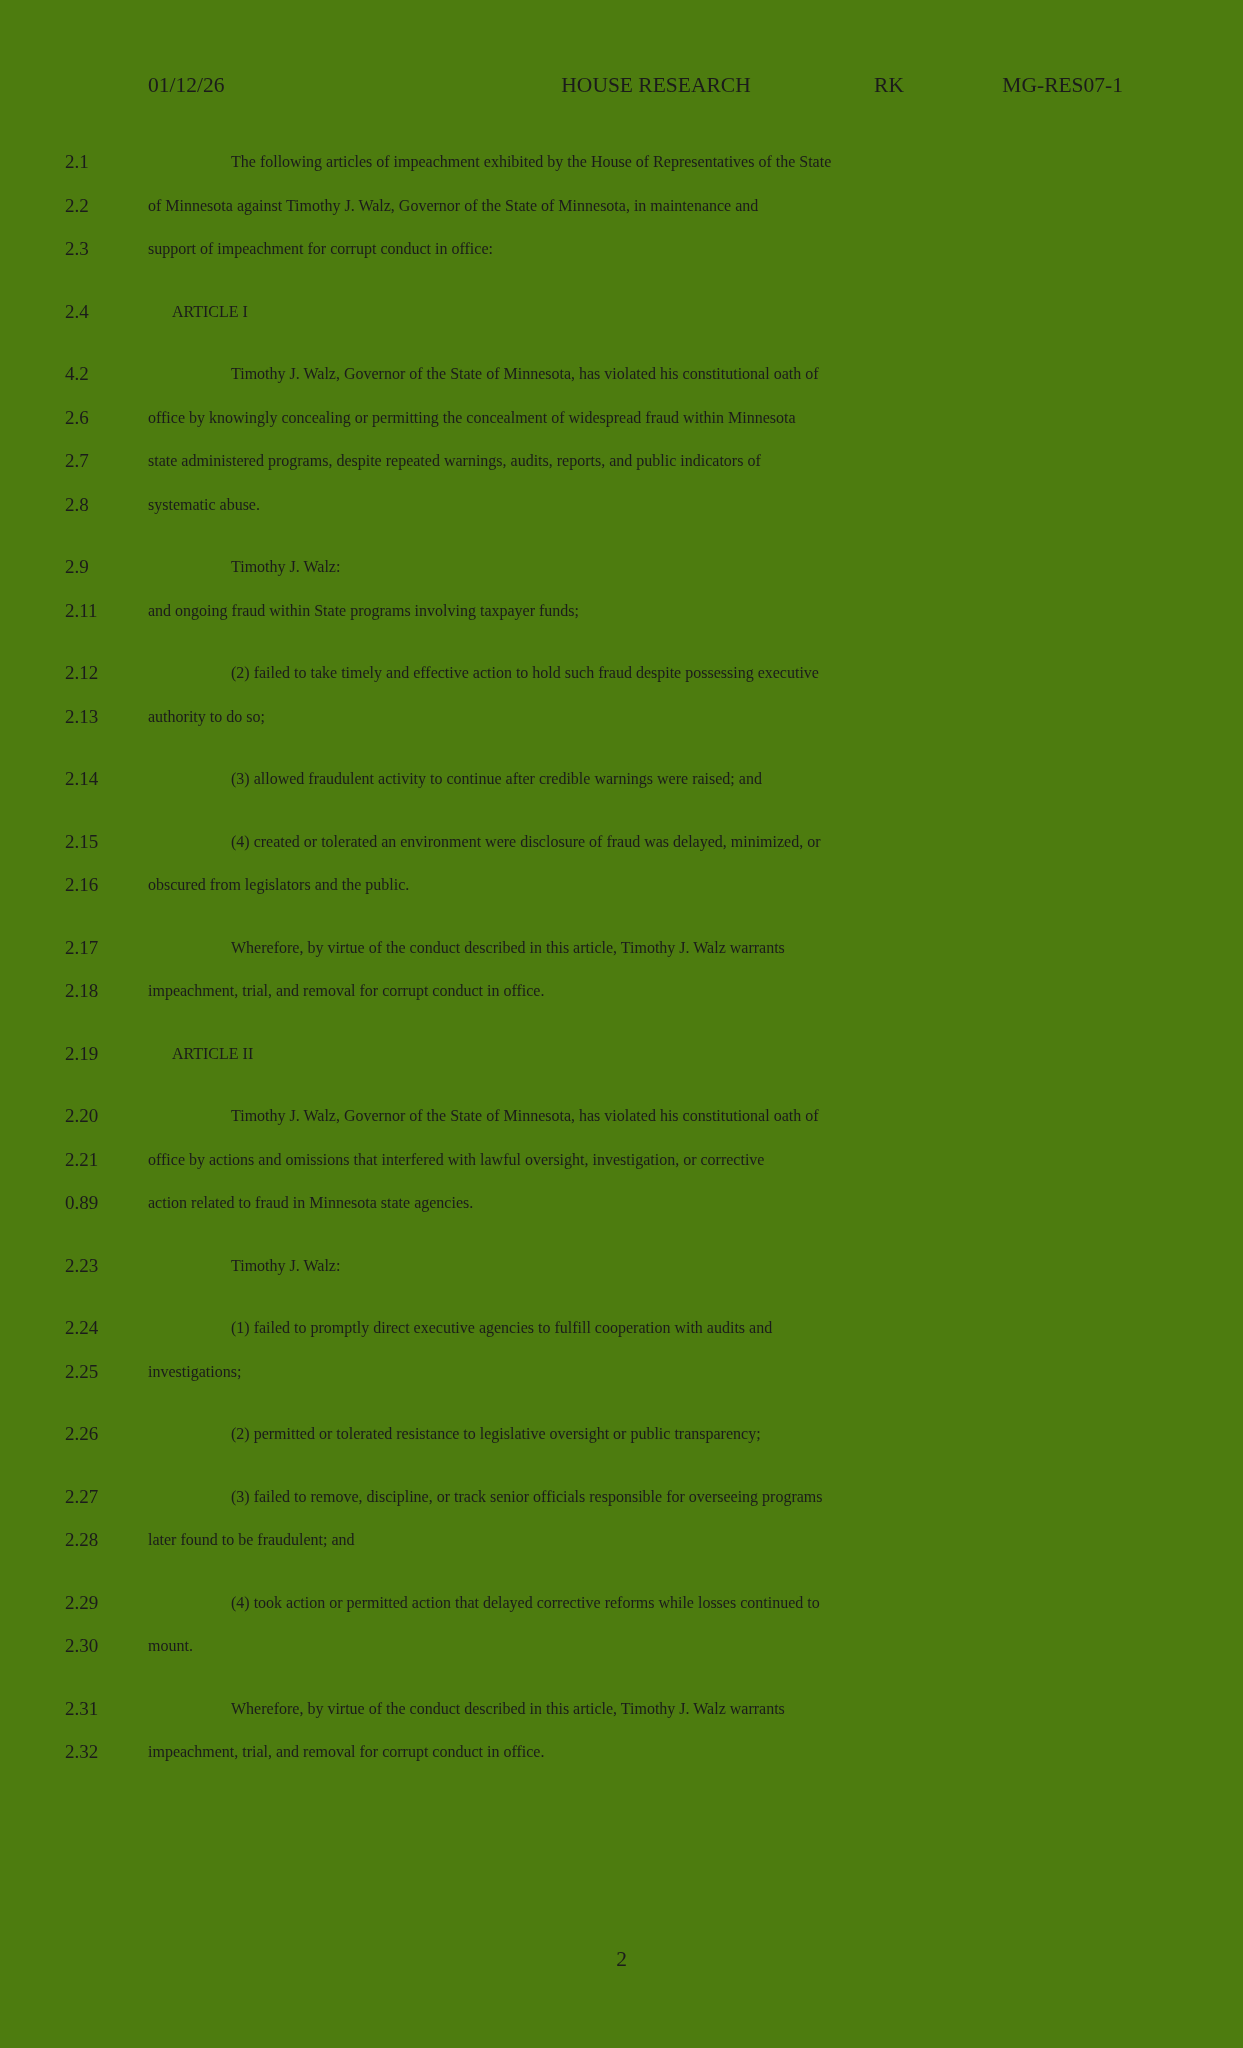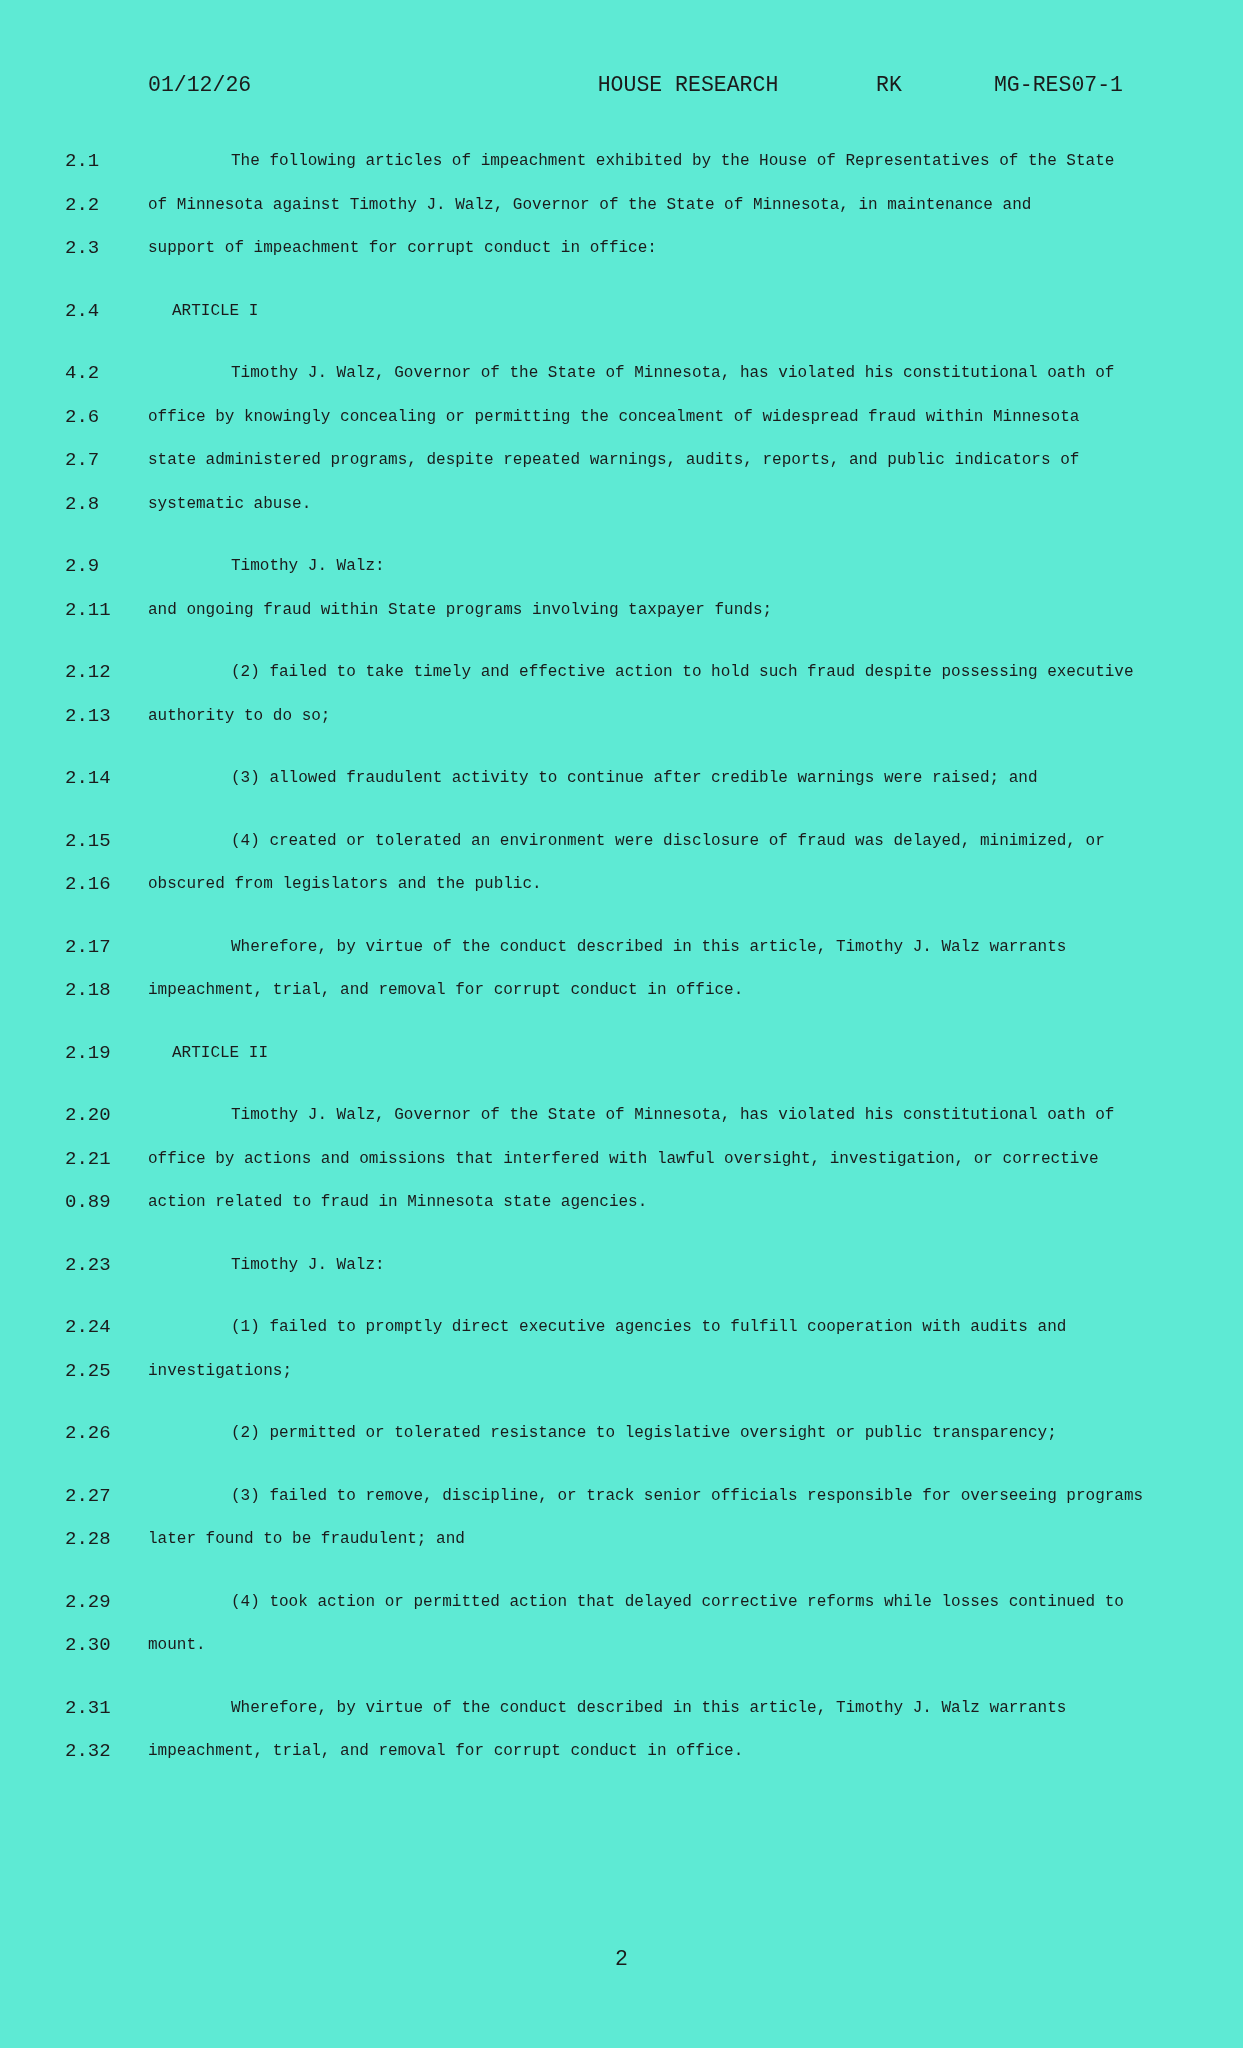--- a/index.html
+++ b/index.html
@@ -4,37 +4,37 @@
 <style>
   html, body {
     margin: 0;
     padding: 0;
     background: #ffffff;
   }
   .page {
     position: relative;
     width: 1243px;
     height: 2048px;
-    background: #5eead4;
+    background: #4d7c0f;
     color: #1b1b1b;
-    font-family: Liberation Mono, monospace;
+    font-family: Liberation Serif, serif;
     overflow: hidden;
   }
   .doc-header {
     position: absolute;
     top: 72px;
     left: 148px;
     width: 975px;
     height: 26px;
     line-height: 26px;
     font-size: 21.5px;
   }
   .doc-header .hdr { position: absolute; white-space: nowrap; }
   .hdr-date   { left: 0; }
-  .hdr-title  { left: 540px; transform: translateX(-50%); }
+  .hdr-title  { left: 508px; transform: translateX(-50%); }
   .hdr-init   { left: 741px; transform: translateX(-50%); }
   .hdr-docid  { right: 0; text-align: center; }
 
   .doc-body {
     position: absolute;
     top: 140px;
     left: 65px;
     width: 1035px;
   }
   .line {

